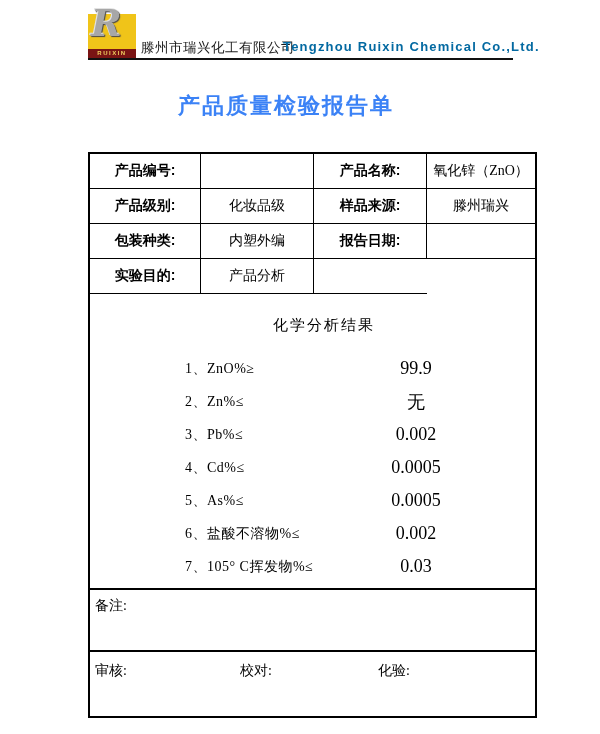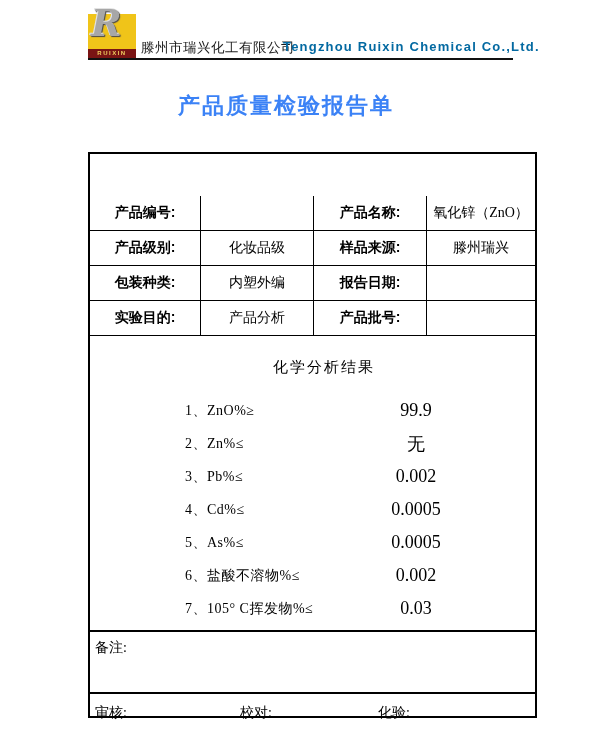--- a/index.html
+++ b/index.html
@@ -44,21 +44,21 @@
     position:absolute; left:0; top:91px; width:572px; text-align:center;
     font-family:"Liberation Sans",sans-serif; font-weight:bold;
     font-size:22px; letter-spacing:2px; color:#3b82f6;
   }
 
   
   .report-table {
     position:absolute; left:88px; top:152px; width:449px; height:566px;
     border:2px solid #000; background:#fff;
   }
-  .info-grid { display:grid; grid-template-columns:111px 113px 113px 108px;margin-top:42px; }
+  .info-grid { display:grid; grid-template-columns:111px 113px 113px 108px; }
   .cell {
     height:35px; border-right:1px solid #000; border-bottom:1px solid #000;
     display:flex; align-items:center; justify-content:center;
     font-size:14px; white-space:nowrap;
   }
   .cell.last { border-right:none; }
   .cell.lab { font-family:"Liberation Sans",sans-serif; font-weight:bold; }
 
   .analysis { height:296px; border-bottom:2px solid #000; position:relative; }
   .analysis-heading { padding-top:22px; text-align:center; font-size:15px; letter-spacing:2px;padding-left:23px; }
@@ -105,21 +105,20 @@
       <div class="cell lab">样品来源:</div>
       <div class="cell last">滕州瑞兴</div>
 
       <div class="cell lab">包装种类:</div>
       <div class="cell">内塑外编</div>
       <div class="cell lab">报告日期:</div>
       <div class="cell last"></div>
 
       <div class="cell lab">实验目的:</div>
       <div class="cell">产品分析</div>
-      <div class="cell lab">产品批号:</div>
       <div class="cell last"></div>
     </div>
 
     <div class="analysis">
       <div class="analysis-heading">化学分析结果</div>
       <div class="analysis-items">
         <div class="analysis-item">
           <span class="ilabel">1、ZnO%≥</span>
           <span class="ivalue">99.9</span>
         </div>

